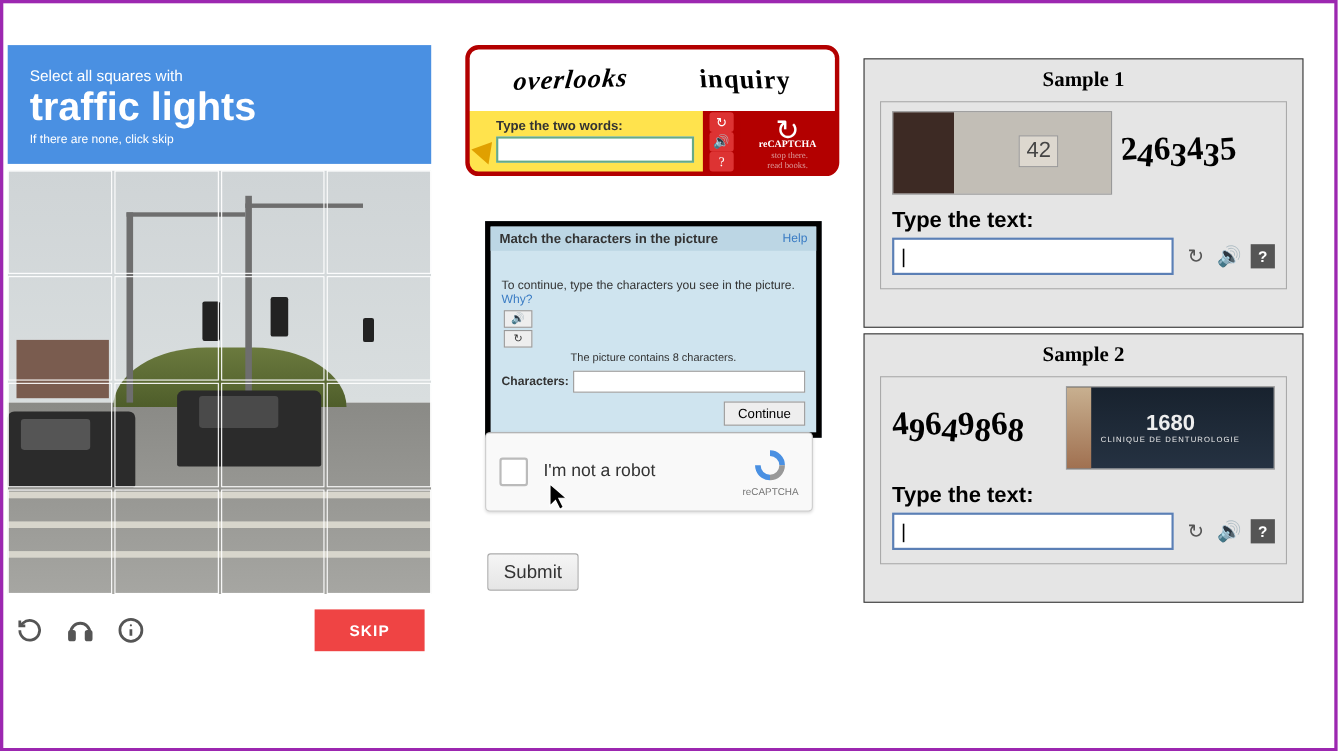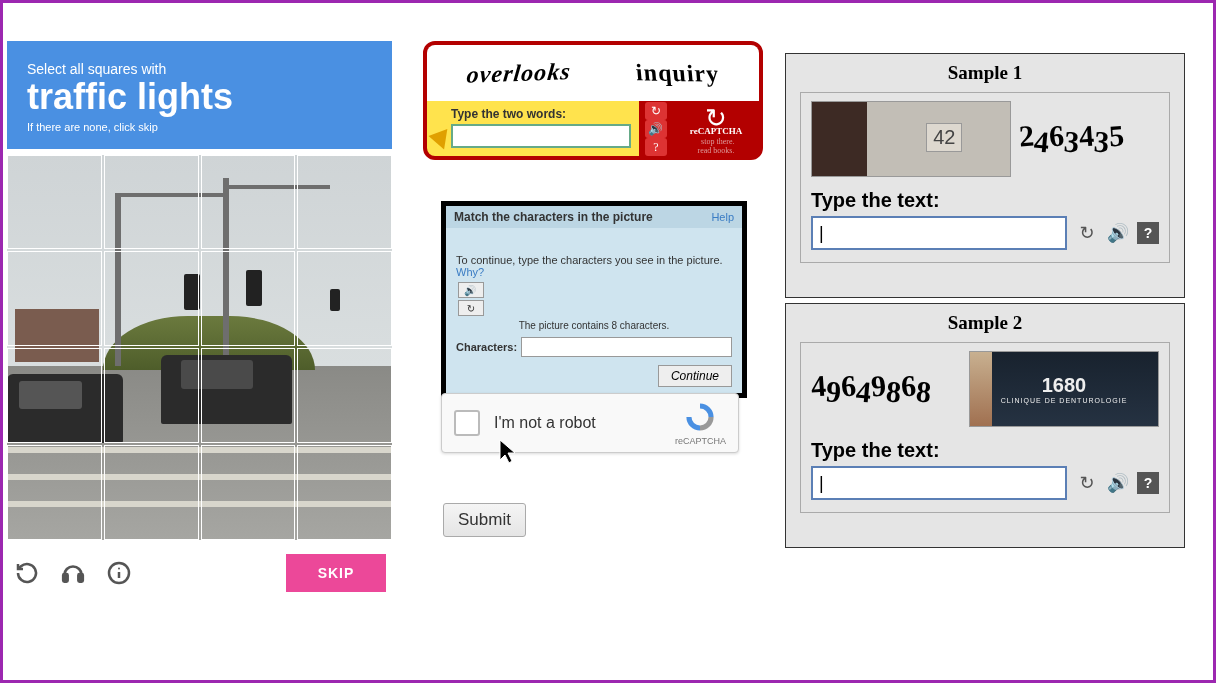--- a/index.html
+++ b/index.html
@@ -79,21 +79,21 @@
     align-items: center;
     padding: 14px 6px 0 6px;
   }
   .grid-footer .ficon {
     width: 28px; height: 28px; margin-right: 18px;
     display:flex; align-items:center; justify-content:center;
     color:#555; cursor:pointer;
   }
   .skip-btn {
     margin-left: auto;
-    background:#ec4899;
+    background:#ef4444;
     color:#fff;
     border:none;
     font-weight:bold;
     font-size:14px;
     letter-spacing:1px;
     width:100px; height:38px;
     cursor:pointer;
   }
 
   
@@ -186,27 +186,27 @@
   }
   .match-box .side-icons { width:26px; display:flex; flex-direction:column; gap:2px; margin-left:4px;}
   .match-box .side-icons .si { height:16px; border:1px solid #999; background:#eee; font-size:10px; display:flex;align-items:center;justify-content:center; cursor:pointer;}
   .match-box .hint { text-align:center; font-size:10px; padding:2px 0 6px 0;}
   .match-box .char-row { display:flex; align-items:center; padding:0 10px;}
   .match-box .char-row label { font-weight:bold; font-size:11px; margin-right:4px;}
   .match-box .char-row input { flex:1; height:20px; background:#fff; border:1px solid #999; padding:0 4px; font-size:12px;}
   .match-box .cont {
     display:block; margin:8px 10px 0 auto;
     background:#eee; border:1px solid #999;
-    padding:3px 12px; font-size:12px; cursor:pointer;font-style:italic;
+    padding:3px 12px; font-size:12px; cursor:pointer;
   }
 
   
   .nar-box {
     position:absolute; left:438px; top:390px;
-    width:298px; height:60px;
+    width:298px; height:72px;
     border:1px solid #ccc; border-radius:4px;
     box-shadow:0 1px 3px rgba(0,0,0,.15);
     background:#f9f9f9;
     display:flex; align-items:center;
     padding:0 12px;
   }
   .nar-box .cb {
     width:26px; height:26px; border:2px solid #bbb; border-radius:3px; background:#fff;
     cursor:pointer;
   }

